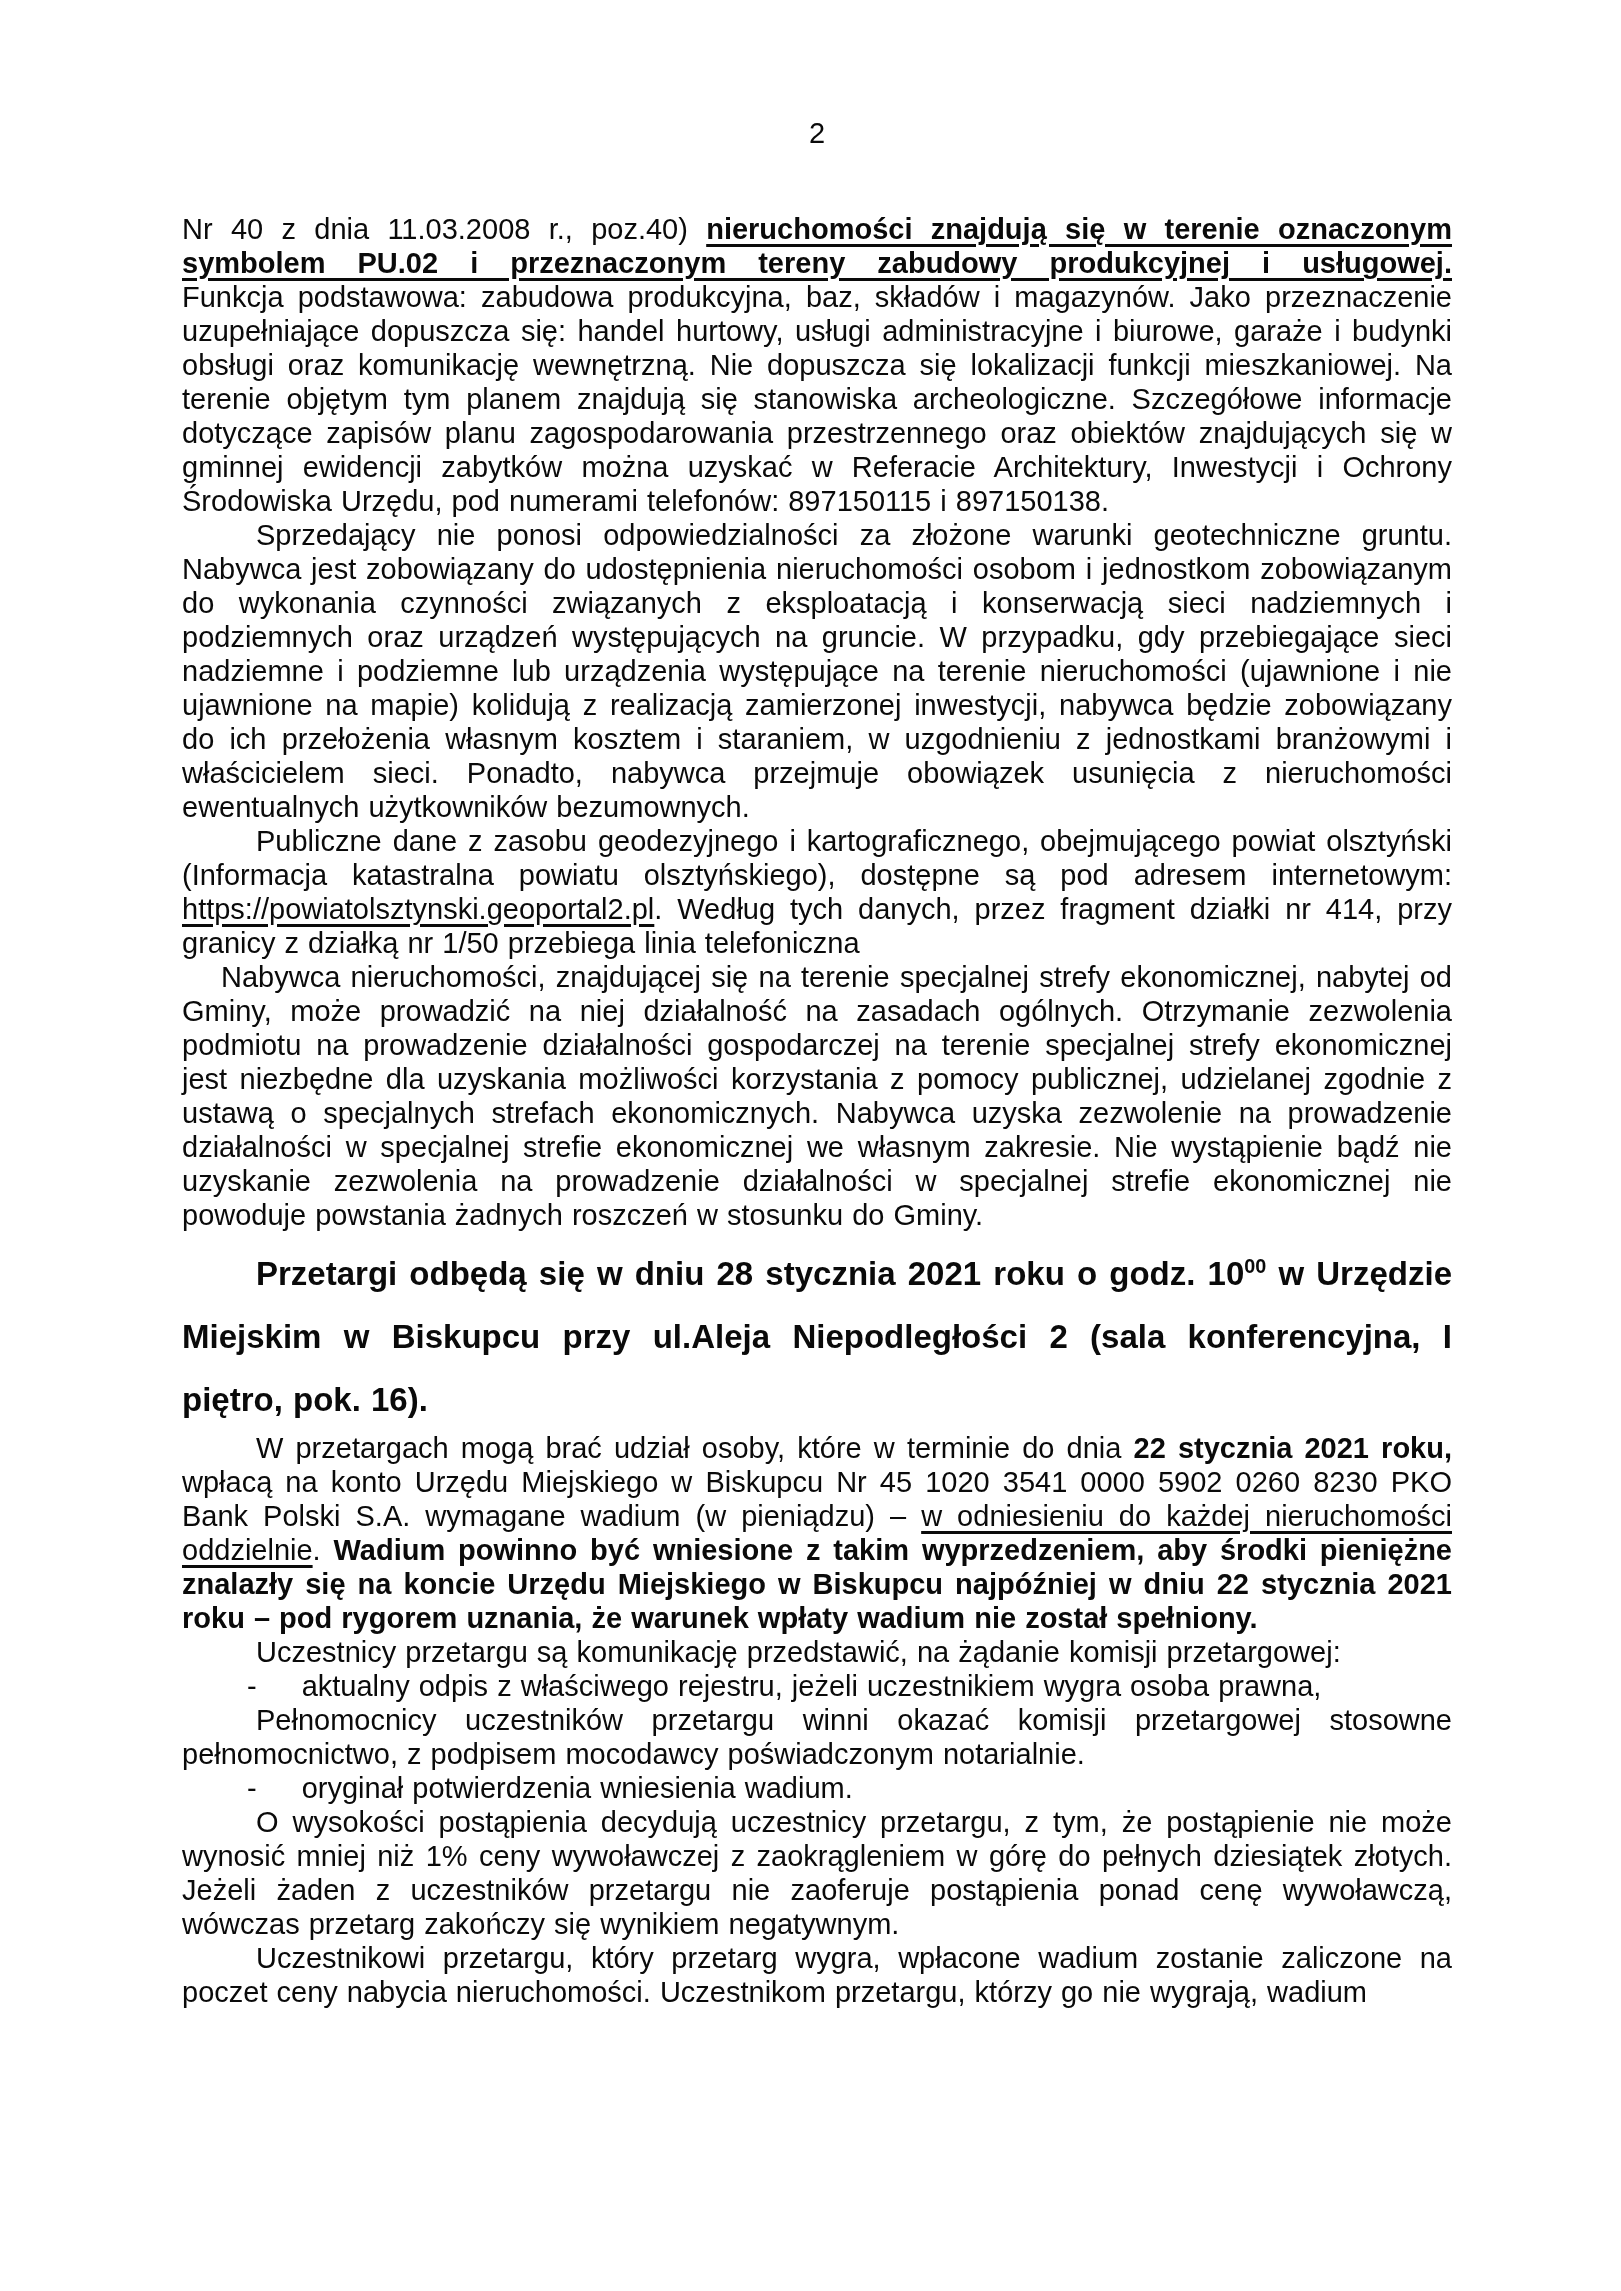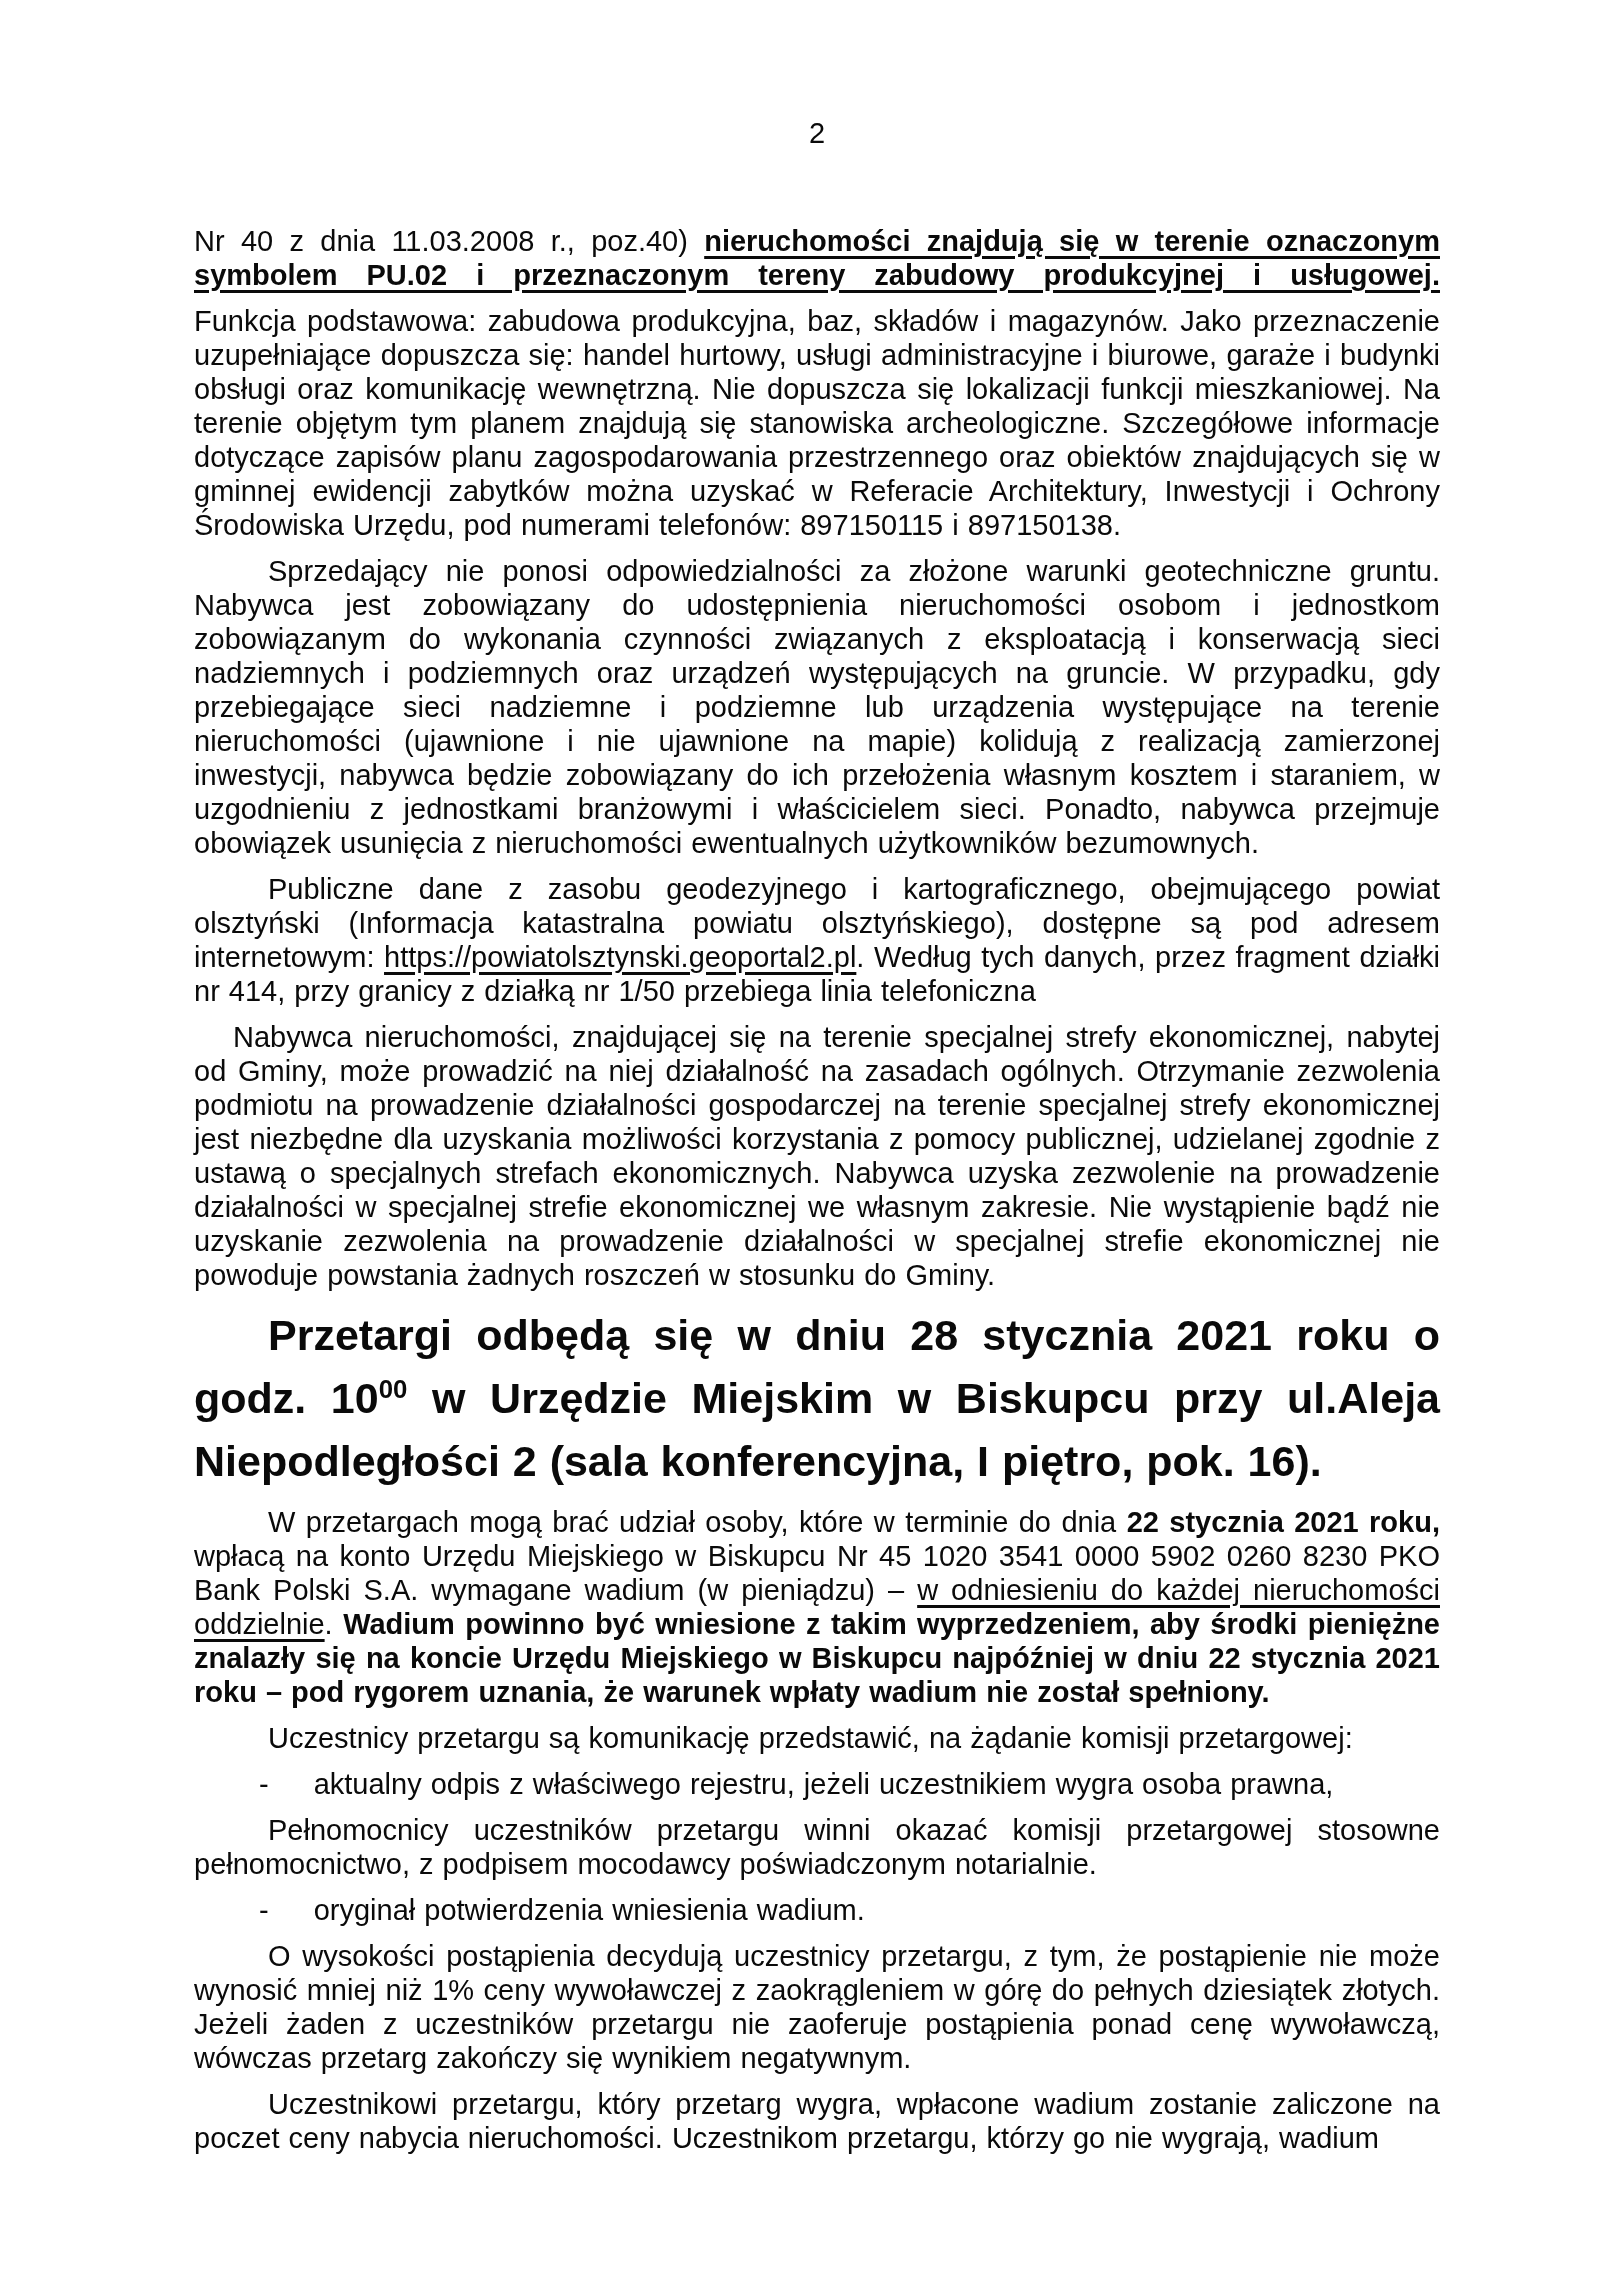--- a/index.html
+++ b/index.html
@@ -28,27 +28,27 @@
   .doc {
     position: absolute;
     top: 212px;
     left: 182px;
     width: 1270px;
     font-size: 29px;
     line-height: 34px;
     text-align: justify;
     word-spacing: 1px;
   }
-  .para { margin: 12px; }
+  .para { margin: 0; }
   .indent { text-indent: 74px; }
   .indent-sm { text-indent: 39px; }
   .stretch-last { text-align-last: justify; }
   .heading {
     font-weight: bold;
-    font-size: 43px;
+    font-size: 33px;
     line-height: 63px;
     margin-top: 9.8px;
     text-indent: 74px;
   }
   .list { padding-left: 65px; }
   .gap { margin-left: 45px; }
   .b { font-weight: bold; }
   .u {
     text-decoration: underline;
     text-decoration-thickness: 2.9px;

